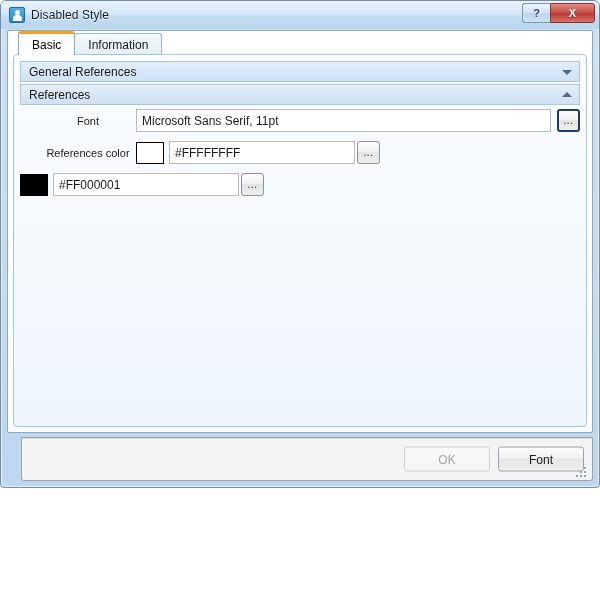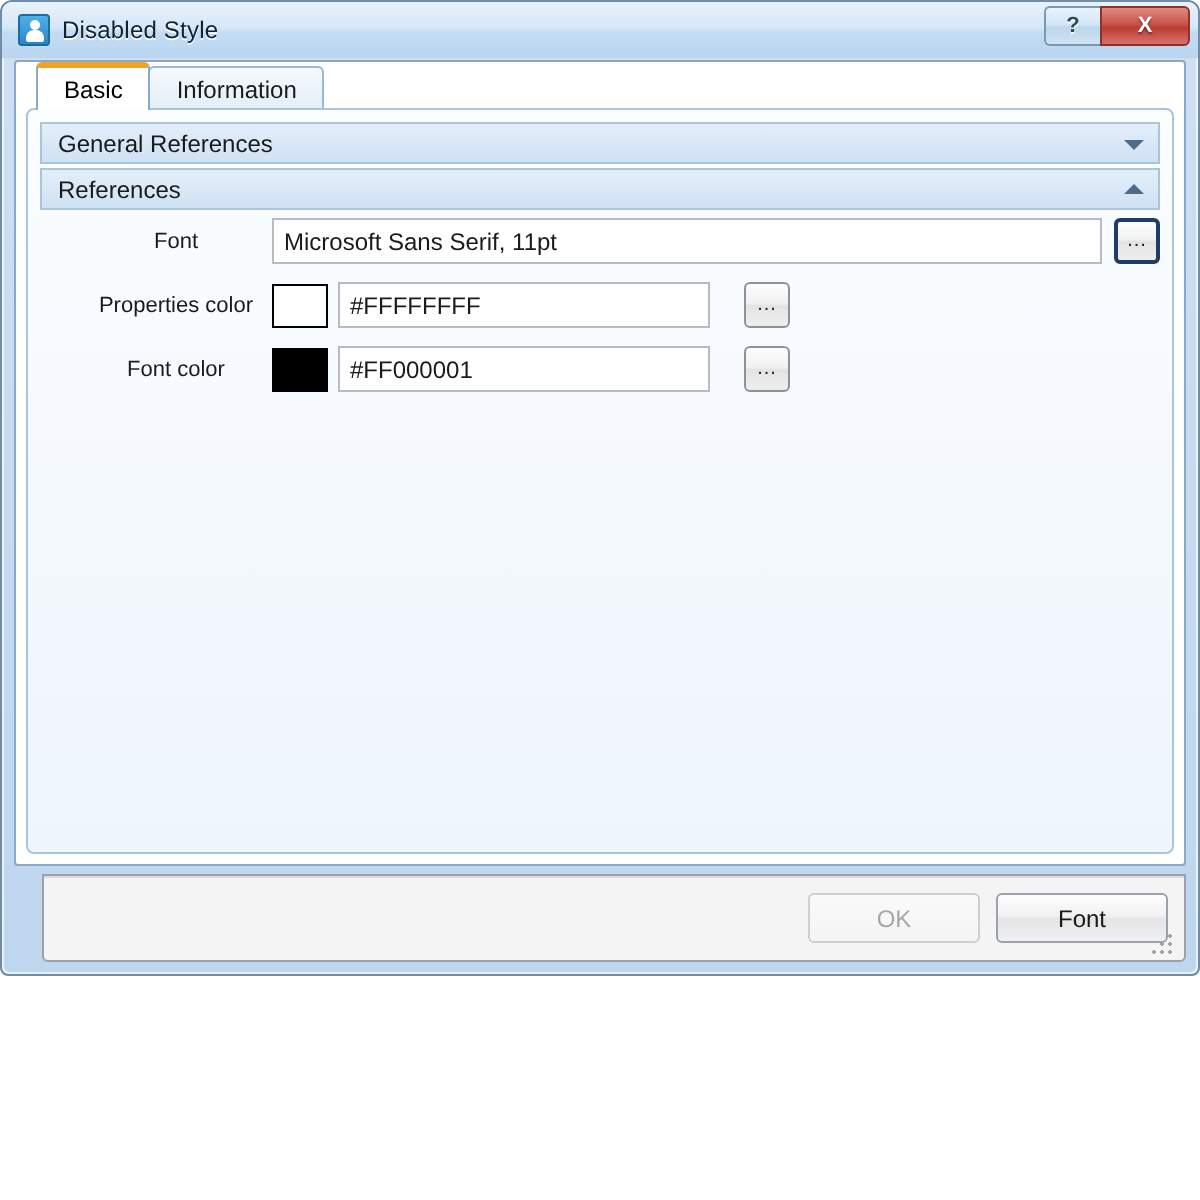--- a/index.html
+++ b/index.html
@@ -158,21 +158,21 @@
     width: 28px; height: 22px; border: 1px solid #000;
     margin-right: 5px; flex: none;
   }
   .textbox {
     height: 23px; border: 1px solid #b6bcc2;
     background: #fff;
     font-size: 12px; color: #1a1a1a;
     display: flex; align-items: center; padding: 0 5px;
   }
   .tb-wide { flex: 1; margin-right: 6px; text-align: center; }
-  .tb-mid  { width: 186px; margin-right: 17px; }
+  .tb-mid  { width: 186px; margin-right: 2px; }
 
   .ellipsis-btn {
     width: 23px; height: 23px; flex: none;
     border: 1px solid #8d9299;
     border-radius: 3px;
     background: linear-gradient(180deg,#fdfdfd 0%,#f1f1f1 45%,#e3e3e3 52%,#eeeeee 100%);
     display: flex; align-items: center; justify-content: center;
     font-size: 10px; color: #222; line-height: 1;
     letter-spacing: .5px;
     cursor: default;
@@ -262,28 +262,27 @@
 
       <div class="form">
 
         <div class="row">
           <div class="lbl">Font</div>
           <div class="textbox tb-wide">Microsoft Sans Serif, 11pt</div>
           <div class="ellipsis-btn focused">...</div>
         </div>
 
         <div class="row">
-          <div class="lbl">Properties color</div>
+          <div class="lbl">References color</div>
           <div class="swatch" id="swatch-bg" style="background: rgb(255, 255, 255);"></div>
           <div class="textbox tb-mid">#FFFFFFFF</div>
           <div class="ellipsis-btn">...</div>
         </div>
 
         <div class="row">
-          <div class="lbl">Font color</div>
           <div class="swatch" id="swatch-fg" style="background: rgb(0, 0, 0);"></div>
           <div class="textbox tb-mid">#FF000001</div>
           <div class="ellipsis-btn">...</div>
         </div>
 
       </div>
     </div>
   </div>
 
   <div class="footer">

